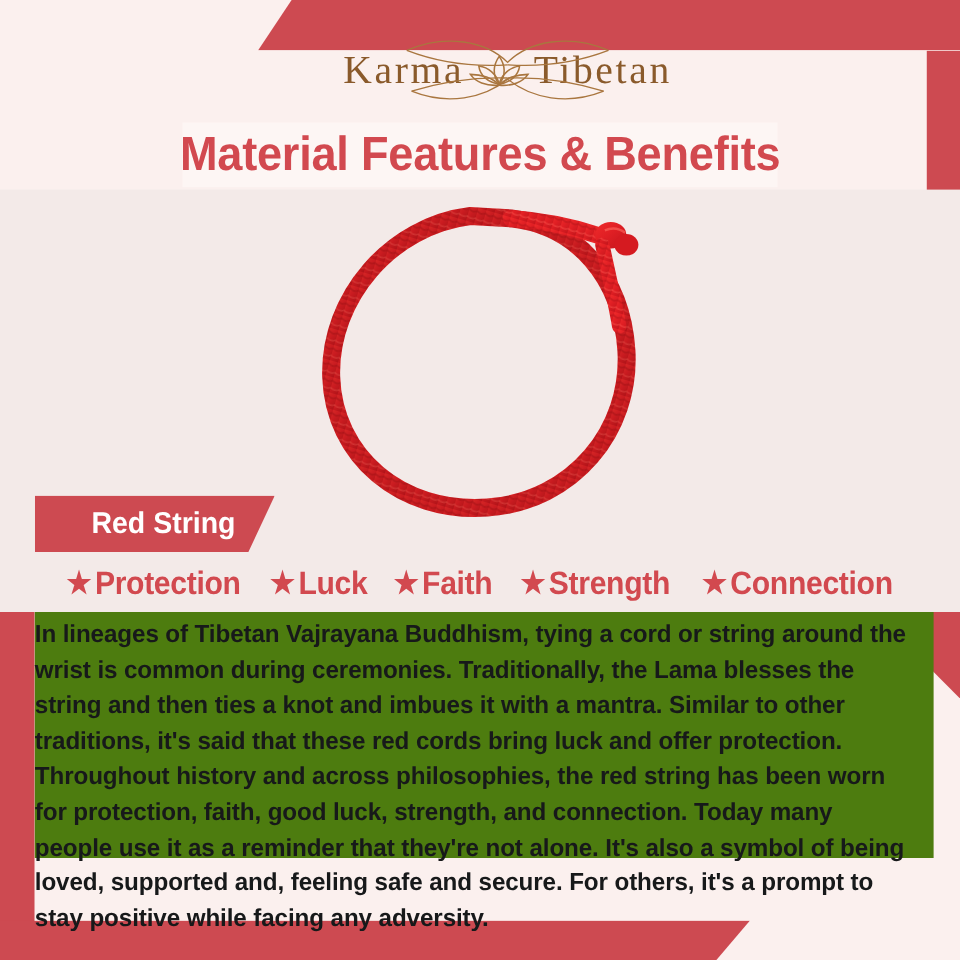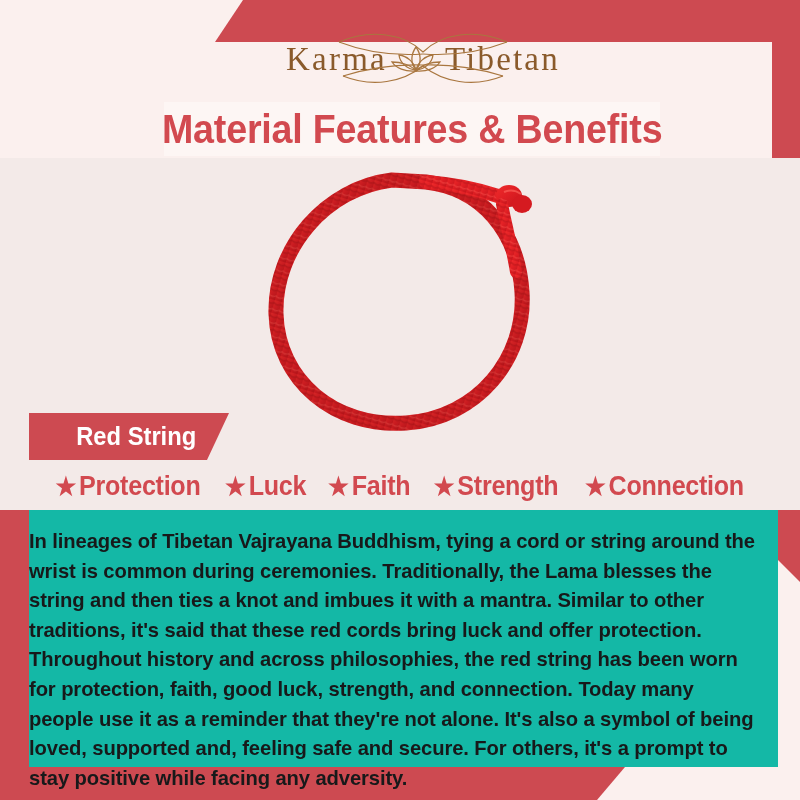--- a/index.html
+++ b/index.html
@@ -56,21 +56,20 @@
     transform:translate(-50%,-50%);
     width:360px; height:58px; pointer-events:none;
   }
 
   
   .title-band{
     position:absolute; top:102px; left:152px; width:496px; height:54px;
     background:#fdf6f4;
     display:flex; align-items:center; justify-content:center;
     z-index:3;
-    margin-left:12px;
   }
   .title-band h1{
     font-family:"Liberation Sans Narrow","Liberation Sans",sans-serif;
     font-weight:bold;
     font-size:40px;
     color:#d2494f;
     letter-spacing:-0.2px;
     transform:scaleX(0.94);
     white-space:nowrap;
   }
@@ -112,24 +111,24 @@
     color:#d2494f; font-weight:bold; font-size:27px;
     white-space:nowrap;
     transform:scaleX(0.93);
   }
   .feature .star{ font-size:25px; margin-right:3px; line-height:1; }
   .feature .flabel{ letter-spacing:-0.3px; }
   .feature.gap-l{ margin-left:14px; }
 
   
   .body-panel{
-    position:absolute; top:510px; left:29px; width:749px; height:257px;
-    background:#14b8a6;
+    position:absolute; top:510px; left:29px; width:749px; height:205px;
+    background:#4d7c0f;
     z-index:2;
-    padding:16px 10px 0 0;
+    padding:4px 10px 0 0;
   }
   .body-panel p{
     font-weight:bold;
     font-size:20.5px;
     line-height:29.6px;
     color:#17191a;
     letter-spacing:-0.1px;
     transform:scaleX(0.985);
     transform-origin:left top;
   }

